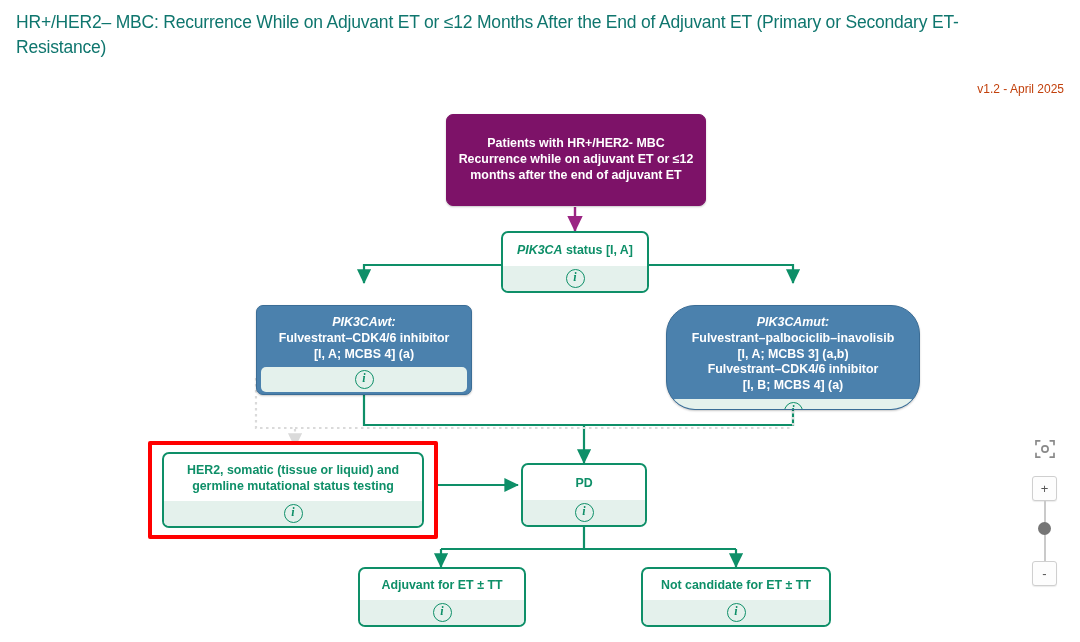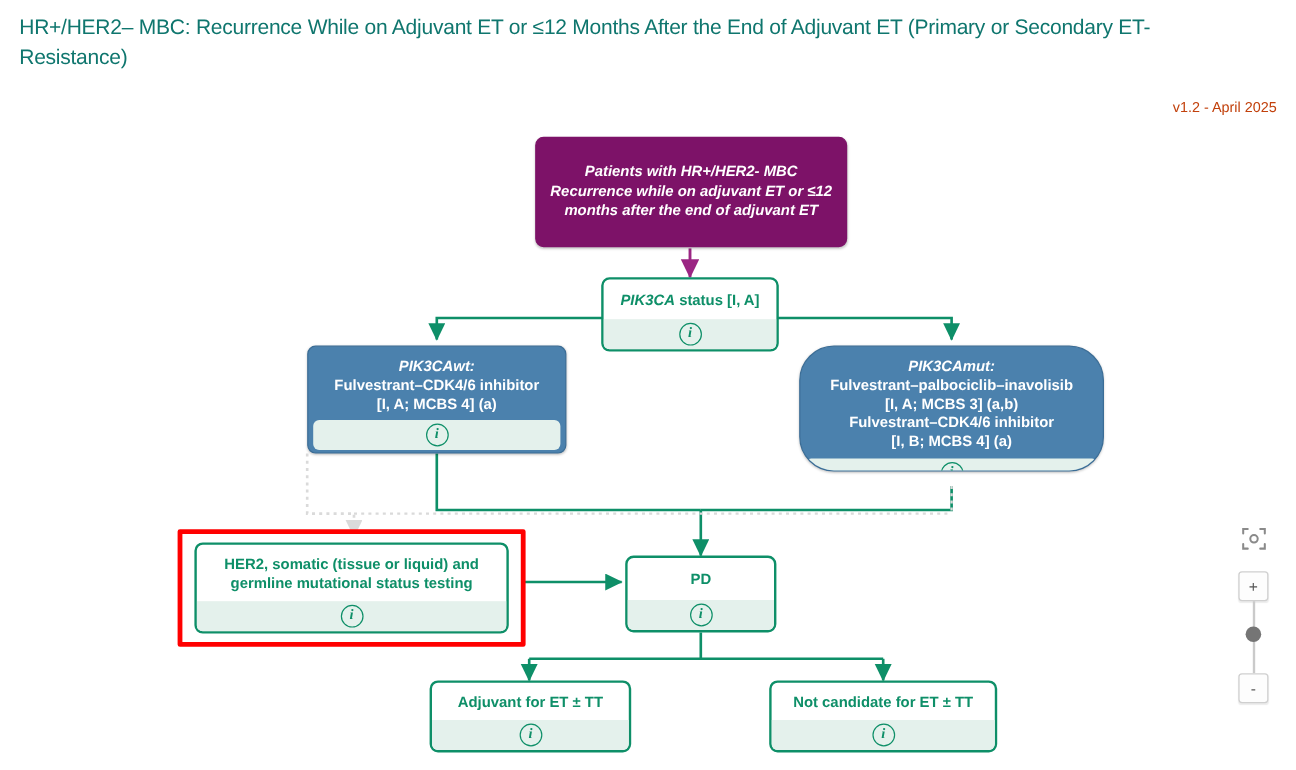--- a/index.html
+++ b/index.html
@@ -82,31 +82,31 @@
     display: flex;
     align-items: center;
     justify-content: center;
   }
 
   
   .node.purple {
     background: #7d1268;
     border: 1px solid #7d1268;
     box-shadow: 0 1px 2px rgba(0,0,0,0.22);
-    font-style: italic;
   }
   .node.purple .node-title { color: #ffffff; }
   .node.purple .node-body { padding: 4px 10px; }
 
   
   .node.blue {
     background: #4b81ad;
     border: 1px solid #3b6d96;
     box-shadow: 0 1px 2px rgba(0,0,0,0.22);
     padding: 4px;
+    margin-top: 17px;
   }
   .node.blue .node-title { color: #ffffff; }
   .node.blue .node-info {
     background: #e4f1ec;
     border-radius: 5px;
     margin-top: 3px;
   }
 
   
   .node.green {

